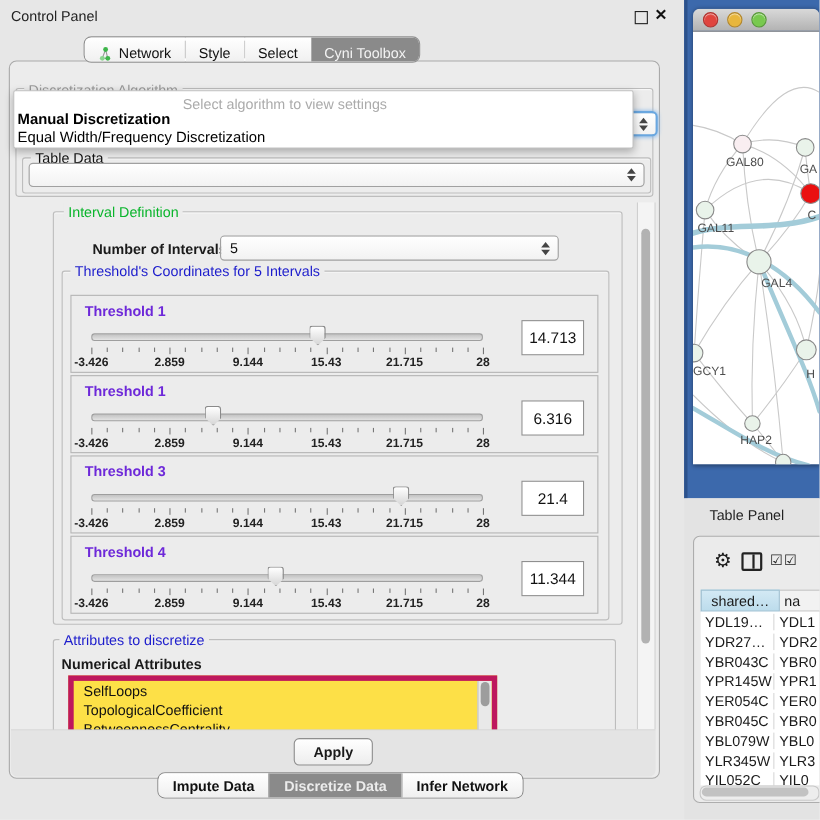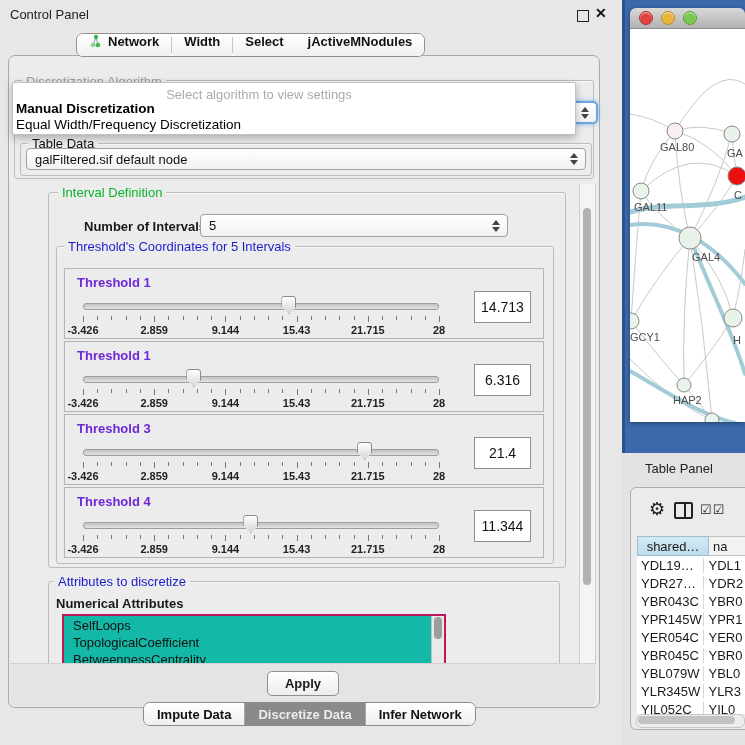--- a/index.html
+++ b/index.html
@@ -10,21 +10,21 @@
   
   .titlebar{left:0;top:0;width:620px;height:28px;background:#e7e7e7;}
   .win-title{left:10px;top:7px;font-size:13px;color:#222;}
   .float-btn{left:577px;top:10px;width:10px;height:10px;border:1.5px solid #222;}
   .close-btn{left:595px;top:5px;font-size:14px;font-weight:bold;color:#111;}
   .outer-panel{left:8px;top:55px;width:590px;height:651px;background:#ececec;
                border:1px solid #a9a9a9;border-radius:7px;}
   
   .toptabs{left:76px;top:33px;height:22px;display:flex;background:#fdfdfd;
            border:1px solid #8f8f8f;border-radius:7px;overflow:hidden;z-index:5;}
-  .toptab{display:flex;align-items:flex-start;padding:0 12px;font-size:13px;font-weight:bold;
+  .toptab{display:flex;align-items:flex-end;padding:0 12px;font-size:13px;font-weight:normal;
           color:#111;white-space:nowrap;background:linear-gradient(#fff,#f0f0f0);}
   .toptab.sel{background:#8a8a8a;color:#f3f3f3;}
   .tabsep{width:1px;background:#c4c4c4;margin:3px 0;}
   .neticon{width:14px;height:14px;margin-right:5px;}
   
   .group{border:1px solid #bdbdbd;border-radius:3px;
          box-shadow:inset 0 1px 0 rgba(255,255,255,.6);}
   .gtitle{position:absolute;font-size:13px;background:#ececec;padding:0 4px;white-space:nowrap;}
   .t-gray{color:#9a9a9a;} .t-green{color:#0ab52c;} .t-blue{color:#1c1ccc;} .t-black{color:#111;text-align:center;}
   
@@ -51,22 +51,22 @@
          background:linear-gradient(#ffffff,#d6d6d6);border:1px solid #8a8a8a;
          border-radius:3px;clip-path:polygon(0 0,100% 0,100% 60%,50% 100%,0 60%);}
   .tick{position:absolute;top:21px;width:1px;height:4px;background:#777;}
   .tick.major{height:6px;}
   .ticklab{position:absolute;top:29px;transform:translateX(-50%);font-size:11px;
            font-weight:bold;color:#222;white-space:nowrap;}
   .valbox{position:absolute;left:409px;top:22px;width:55px;height:30px;background:#fff;
           border:1px solid #8f8f8f;font-size:14px;display:flex;align-items:center;
           justify-content:center;color:#111;}
   
-  .attrlist{left:62px;top:614px;width:380px;height:48px;background:#14b8a6;
-            border:2px solid #be185d;overflow:hidden;z-index:1;}
+  .attrlist{left:62px;top:614px;width:380px;height:48px;background:#fde047;
+            border:5px solid #be185d;overflow:hidden;z-index:1;}
   .attr-item{font-size:13px;padding:1px 0 1px 9px;color:#111;white-space:nowrap;}
   .mini-sb{position:absolute;right:0;top:0;bottom:0;width:12px;background:#e9e9e9;border-left:1px solid #c0c0c0;}
   .mini-thumb{position:absolute;left:1.5px;top:1px;width:8px;height:22px;background:#9d9d9d;border-radius:4px;}
   
   .applyband{left:10px;top:663px;width:586px;height:42px;background:#e4e4e4;
              border-top:1px solid #d2d2d2;border-radius:0 0 6px 6px;z-index:2;}
   .applybtn{left:267px;top:671px;width:70px;height:23px;background:linear-gradient(#fff,#ededed);
             border:1px solid #8f8f8f;border-radius:5px;font-size:13px;font-weight:bold;
             display:flex;align-items:center;justify-content:center;z-index:3;}
   .bottabs{left:143px;top:702px;height:22px;display:flex;border:1px solid #8a8a8a;
@@ -129,44 +129,43 @@
       <span class="neticon"><svg width="14" height="14" viewBox="0 0 14 14">
           <path d="M7 3 L4 11 M7 3 L9 11 M4 11 L9 11" stroke="#999" stroke-width="1" fill="none"></path>
           <circle cx="7" cy="3" r="2.2" fill="#3db54a"></circle>
           <circle cx="4" cy="11" r="2.2" fill="#8bd48f"></circle>
           <circle cx="9" cy="11" r="2.2" fill="#3db54a"></circle>
         </svg></span>
       <span>Network</span>
     </div>
     <div class="tabsep"></div>
     <div class="toptab">
-      <span>Width</span>
+      <span>Style</span>
     </div>
     <div class="tabsep"></div>
     <div class="toptab">
       <span>Select</span>
     </div>
-    <div class="toptab">
-      <span>jActiveMNodules</span>
+    <div class="toptab sel">
+      <span>Cyni Toolbox</span>
     </div>
   </div>
 
 <div class="abs group" style="left:14px;top:80px;width:578px;height:97px;"></div>
 <div class="gtitle t-gray" style="left:22px;top:74px;z-index:1;">Discretization Algorithm</div>
 <div class="abs combo focusring" style="left:24px;top:101px;width:562px;height:19px;">
   <span class="spin">
       <i class="up"></i>
       <i class="dn"></i>
     </span>
 </div>
 
 <div class="abs group" style="left:20px;top:143px;width:570px;height:31px;"></div>
 <div class="gtitle t-black" style="left:28px;top:136px;">Table Data</div>
 <div class="abs combo" style="left:26px;top:148px;width:550px;height:20px;">
-  <span>galFiltered.sif default node</span>
   <span class="spin">
       <i class="up"></i>
       <i class="dn"></i>
     </span>
 </div>
 
 <div class="abs popup">
   <div class="pop-placeholder">Select algorithm to view settings</div>
   <div id="popopts">
       <div class="pop-item" style="top: 18px; font-weight: bold;">Manual Discretization</div>

